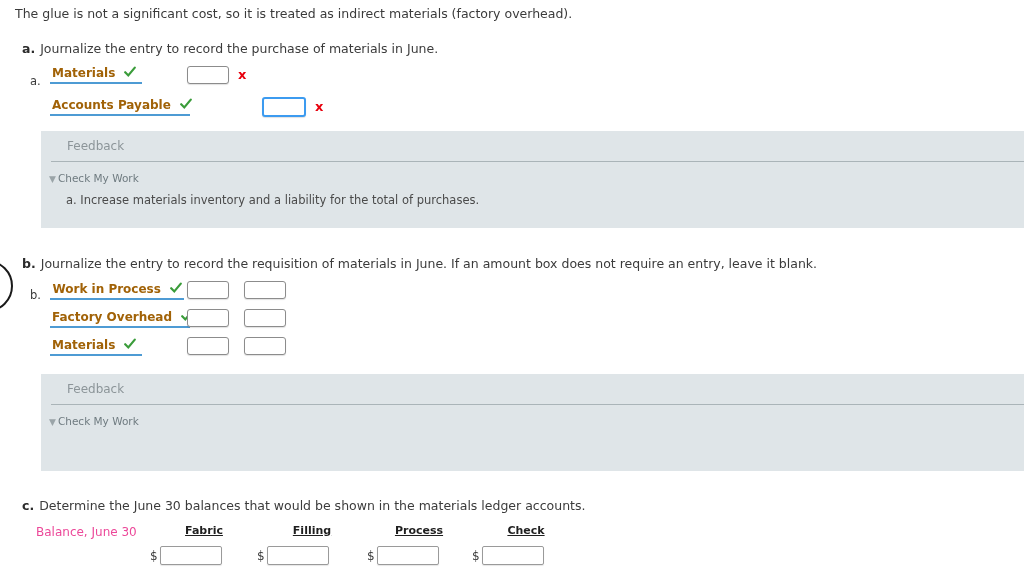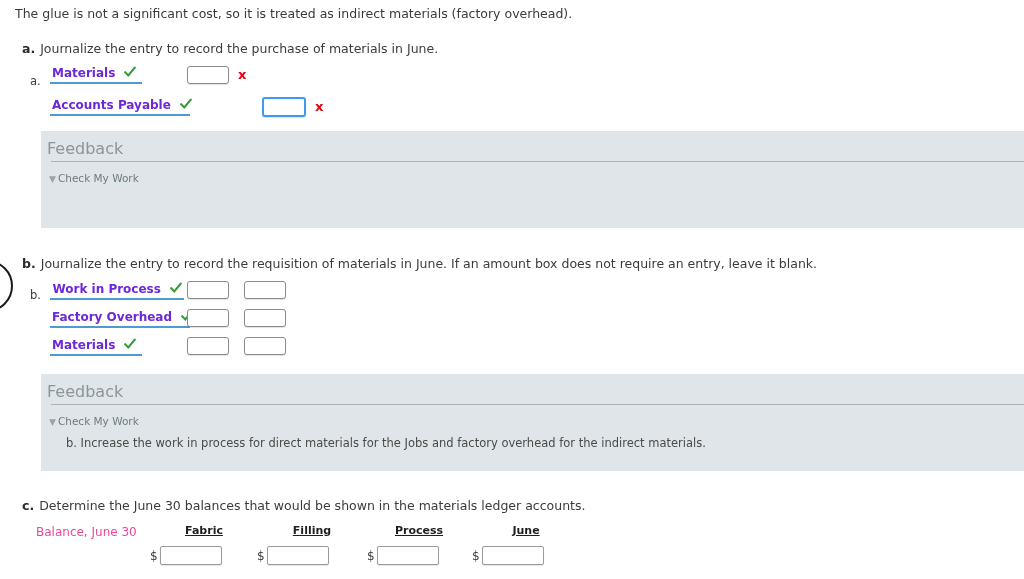--- a/index.html
+++ b/index.html
@@ -60,21 +60,21 @@
     border-bottom: 2px solid #4e9bd4;
     padding: 0 2px 1px 2px;
     min-width: 72px;
     height: 17px;
     line-height: 16px;
     white-space: nowrap;
   }
   .acct-name {
     font-size: 12px;
     font-weight: bold;
-    color: #6d28d9;
+    color: #a16207;
   }
   .check-icon {
     display: inline-block;
     margin-left: 4px;
     position: relative;
     top: 1px;
   }
   .amt-box {
     position: absolute;
     width: 40px;
@@ -100,23 +100,23 @@
   
   .feedback {
     position: absolute;
     left: 41px;
     background: #dfe5e8;
     box-sizing: border-box;
     width: 983px;
   }
   .feedback-title {
     position: absolute;
-    left: 6px;
+    left: 26px;
     top: 8px;
-    font-size: 16px;
+    font-size: 12px;
     color: #8c9599;
   }
   .feedback-rule {
     position: absolute;
     left: 10px;
     right: 0px;
     top: 30px;
     height: 1px;
     background: #aab4b8;
   }
@@ -229,20 +229,21 @@
     <div class="x-mark" style="left:285px; top:7px;">x</div>
   </div>
 </div>
 
 <div class="feedback" style="top:131px; height:97px;">
   <div class="feedback-title">Feedback</div>
   <div class="feedback-rule"></div>
   <div class="cmw">
     <span class="tri">▼</span><span>Check My Work</span>
   </div>
+  <div class="fb-body">a. Increase materials inventory and a liability for the total of purchases.</div>
 </div>
 
 <div class="q-row" style="left:22px; top:256px;">
   <span class="q-letter">b.</span><span>Journalize the entry to record the requisition of materials in June. If an amount box does not require an entry, leave it blank.</span>
 </div>
 
 <svg class="annotation-arc" viewBox="0 0 40 52">
   <ellipse cx="13" cy="26" rx="25" ry="25" fill="none" stroke="#1a1a1a" stroke-width="2"></ellipse>
 </svg>
 
@@ -288,21 +289,20 @@
     <div class="amt-box" style="left:214px; top:1px;"></div>
   </div>
 </div>
 
 <div class="feedback" style="top:374px; height:97px;">
   <div class="feedback-title">Feedback</div>
   <div class="feedback-rule"></div>
   <div class="cmw">
     <span class="tri">▼</span><span>Check My Work</span>
   </div>
-  <div class="fb-body">b. Increase the work in process for direct materials for the Jobs and factory overhead for the indirect materials.</div>
 </div>
 
 <div class="q-row" style="left:22px; top:498px;">
   <span class="q-letter">c.</span><span>Determine the June 30 balances that would be shown in the materials ledger accounts.</span>
 </div>
 
 <div class="ledger" style="left:24px; top:476px;">
   <div class="bal-label">Balance, June 30</div>
 
   <div class="col-head" style="left:150px; top:48px; width:60px;">Fabric</div>
@@ -310,16 +310,16 @@
   <div class="bal-box" style="left:136px; top:70px;"></div>
 
   <div class="col-head" style="left:258px; top:48px; width:60px;">Filling</div>
   <div class="dollar" style="left:233px; top:73px;">$</div>
   <div class="bal-box" style="left:243px; top:70px;"></div>
 
   <div class="col-head" style="left:364px; top:48px; width:62px;">Process</div>
   <div class="dollar" style="left:343px; top:73px;">$</div>
   <div class="bal-box" style="left:353px; top:70px;"></div>
 
-  <div class="col-head" style="left:478px; top:48px; width:48px;">June</div>
+  <div class="col-head" style="left:478px; top:48px; width:48px;">Check</div>
   <div class="dollar" style="left:448px; top:73px;">$</div>
   <div class="bal-box" style="left:458px; top:70px;"></div>
 </div>
 
 </body></html>

